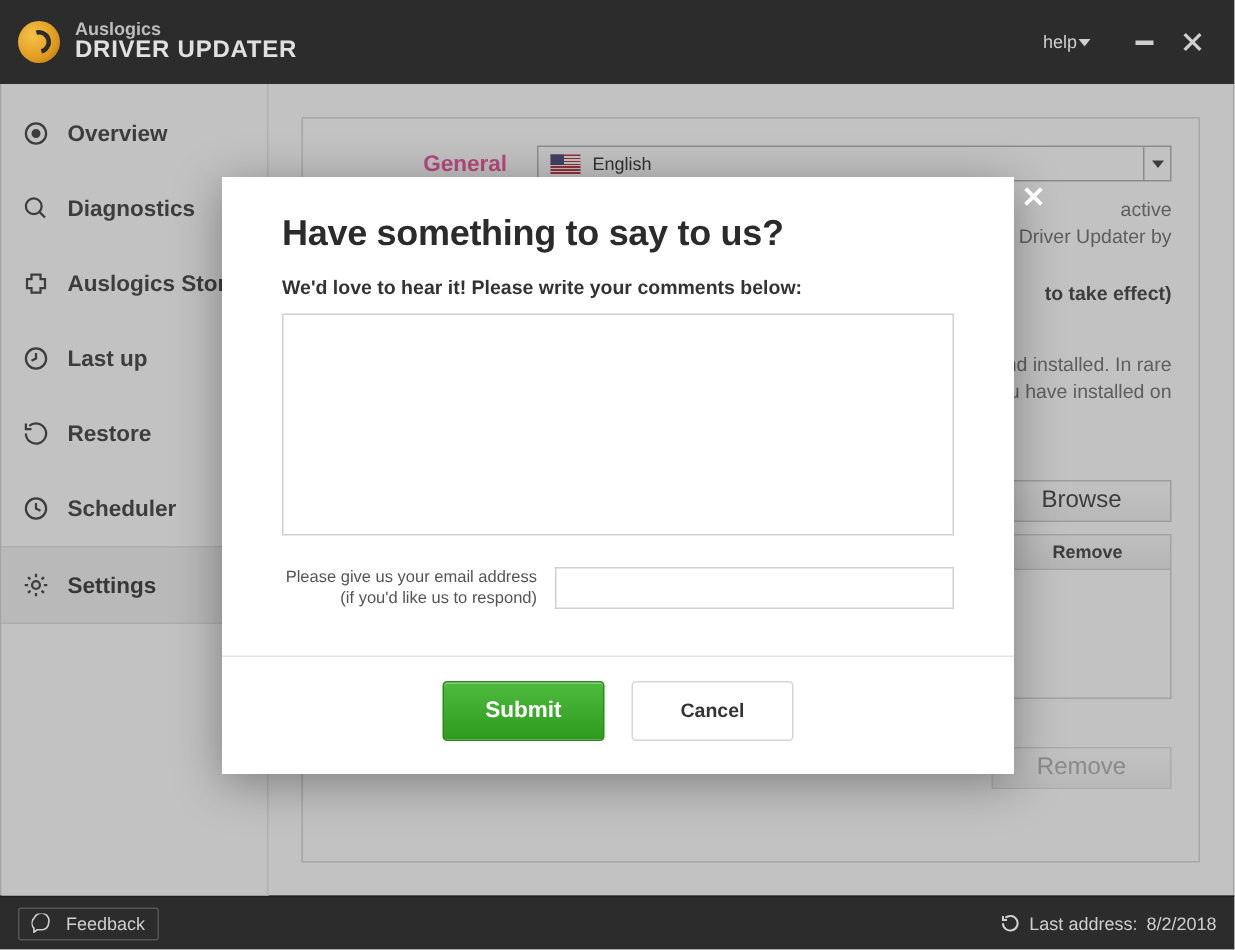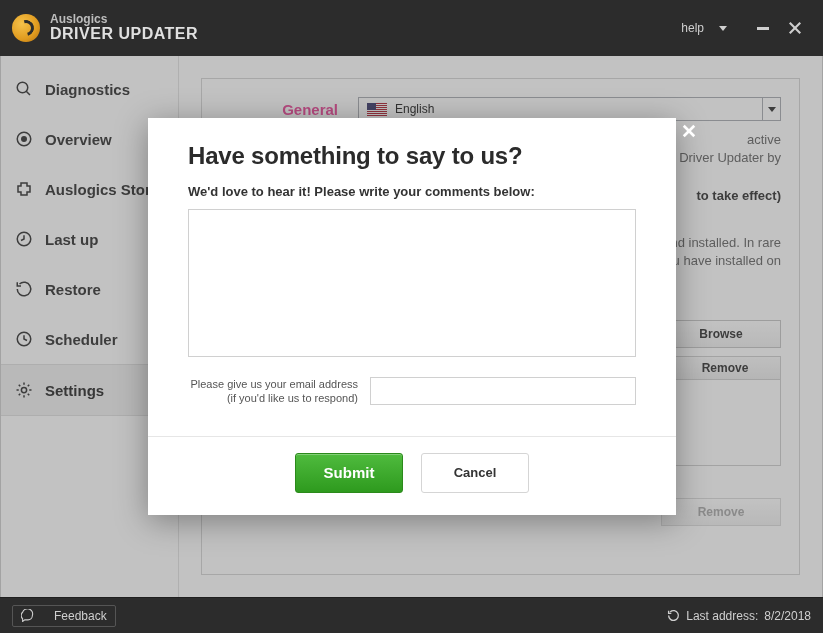--- a/index.html
+++ b/index.html
@@ -5,21 +5,21 @@
   * { box-sizing: border-box; margin: 0; padding: 0; }
   body { font-family: "Segoe UI", Arial, sans-serif; background: #e4e4e4; width: 823px; height: 633px; overflow: hidden; position: relative; }
   
   .titlebar { height: 56px; background: #2c2c2c; display: flex; align-items: center; padding: 0 12px; color: #ddd; }
   .titlebar .logo { width: 28px; height: 28px; border-radius: 50%; background: radial-gradient(circle at 35% 35%, #f6c24a 0%, #e09b1f 60%, #b06e10 100%); margin-right: 10px; position: relative; }
   .titlebar .logo::after { content: ""; position: absolute; inset: 6px; border: 3px solid transparent; border-top-color: #2c2c2c; border-right-color: #2c2c2c; border-radius: 50%; transform: rotate(30deg); }
   .titlebar .title { display: flex; flex-direction: column; line-height: 1.05; }
   .titlebar .title .line1 { font-size: 12px; color: #bdbdbd; font-weight: 600; }
   .titlebar .title .line2 { font-size: 16px; font-weight: 800; letter-spacing: .5px; color: #e0e0e0; }
   .titlebar .spacer { flex: 1; }
-  .titlebar .help { font-size: 12px; color: #cfcfcf; margin-right: 20px; display: flex; align-items: center; gap: 15px; cursor: pointer; }
+  .titlebar .help { font-size: 12px; color: #cfcfcf; margin-right: 20px; display: flex; align-items: center; gap: 1px; cursor: pointer; }
   .titlebar .help .caret { width: 0; height: 0; border-left: 4px solid transparent; border-right: 4px solid transparent; border-top: 5px solid #cfcfcf; }
   .titlebar .winbtn { width: 32px; height: 32px; display: flex; align-items: center; justify-content: center; color: #cfcfcf; cursor: pointer; font-size: 18px; }
   .titlebar .minimize-dash { width: 12px; height: 3px; background: #cfcfcf; }
   
   .body { display: flex; height: calc(100% - 56px - 36px); background: #fff; border-left: 1px solid #cfcfcf; border-right: 1px solid #cfcfcf; }
   .sidebar { width: 178px; background: #fff; border-right: 1px solid #e3e3e3; padding-top: 8px; }
   .sidebar .item { display: flex; align-items: center; gap: 12px; padding: 16px 14px; font-size: 15px; font-weight: 700; color: #333; cursor: pointer; }
   .sidebar .item svg { width: 18px; height: 18px; flex-shrink: 0; }
   .sidebar .item.active { background: #f1f1f1; border-top: 1px solid #e0e0e0; border-bottom: 1px solid #e0e0e0; color: #2a2a2a; }
   
@@ -30,30 +30,30 @@
   .langrow .field { flex: 1; }
   .combobox { height: 24px; border: 1px solid #aaadb2; display: flex; align-items: center; background: #fff; }
   .combobox .flag { width: 20px; height: 13px; margin: 0 8px; background: linear-gradient(#b22234 0 7.7%,#fff 0 15.4%,#b22234 0 23%,#fff 0 30.8%,#b22234 0 38.5%,#fff 0 46.2%,#b22234 0 53.8%,#fff 0 61.5%,#b22234 0 69.2%,#fff 0 76.9%,#b22234 0 84.6%,#fff 0 92.3%,#b22234 0 100%); position: relative; }
   .combobox .flag::before { content:""; position:absolute; left:0; top:0; width: 9px; height: 7px; background:#3c3b6e; }
   .combobox .val { font-size: 12px; color: #222; font-weight: 400; }
   .combobox .dropbtn { margin-left: auto; width: 18px; height: 100%; border-left: 1px solid #aaadb2; display: flex; align-items: center; justify-content: center; }
   .combobox .dropbtn .caret { width:0;height:0;border-left:4px solid transparent;border-right:4px solid transparent;border-top:5px solid #333; }
   .subtext { font-size: 13px; color: #666; line-height: 1.4; }
   .bold { font-weight: 700; color: #333; }
   .brow { display:flex; align-items:center; gap:10px; margin-top: 10px;}
-  .btn { height: 28px; min-width: 80px; padding: 3px 14px; background: linear-gradient(#fff,#f1f1f1); border:1px solid #c6c6c6; font-size: 12px; font-weight: 700; color: #333; display:inline-flex; align-items:center; justify-content:center; cursor:pointer; }
+  .btn { height: 28px; min-width: 80px; padding: 3px 14px; background: linear-gradient(#fff,#f1f1f1); border:1px solid #c6c6c6; font-size: 16px; font-weight: 400; color: #333; display:inline-flex; align-items:center; justify-content:center; cursor:pointer; }
   .tablehead { display:flex; border:1px solid #d0d0d0; height: 24px; font-size:12px; font-weight:700; color:#333; background: linear-gradient(#fafafa,#ececec); margin-top:8px;}
   .tablehead > div { display:flex; align-items:center; justify-content:center; border-right:1px solid #d0d0d0; }
   .tablehead > div:last-child { border-right:none; }
   .tablebody { border:1px solid #d0d0d0; border-top:none; height: 86px; }
   .linkbar { font-size:12px; color:#555; margin-top:8px; }
   .linkbar span { margin-right: 18px; cursor:pointer; }
 
   .footer { height: 36px; background: #2c2c2c; display:flex; align-items:center; padding: 0 12px; color:#cfcfcf; font-size:12px; border-top:1px solid #1f1f1f;}
-  .footer .feedback { display:flex; align-items:center; gap:20px; padding:3px 8px; border:1px solid #555; border-radius:2px; cursor:pointer; }
+  .footer .feedback { display:flex; align-items:center; gap:10px; padding:3px 8px; border:1px solid #555; border-radius:2px; cursor:pointer; }
   .footer .spacer { flex:1; }
   .footer .lastup { display:flex; align-items:center; gap:6px; }
 
   
   .scrim { position:absolute; inset:56px 0 36px 0; background: rgba(80,80,80,0.35); }
   .dialog { position:absolute; left: 148px; top: 118px; width: 528px; background:#fff; box-shadow: 0 6px 30px rgba(0,0,0,0.35); }
   .dialog .closebtn { position:absolute; right:-26px; top:0; width:26px; height:26px; color:#fff; font-size:22px; font-weight:700; display:flex; align-items:center; justify-content:center; cursor:pointer; }
   .dialog .dcontent { padding: 24px 40px 4px; }
   .dialog h2 { font-size: 24px; font-weight: 800; color:#2b2b2b; font-family: Liberation Sans, sans-serif; letter-spacing: -0.2px; }
   .dialog .subtitle { font-size: 13px; color:#333; font-weight:600; margin-top: 14px; margin-bottom: 10px; }
@@ -88,31 +88,31 @@
         <line x1="14" y1="2" x2="2" y2="14"></line>
       </svg>
   </div>
 </div>
 
 <div class="body">
 
   <div class="sidebar">
     <div class="item">
       <svg viewBox="0 0 24 24" fill="none" stroke="#333" stroke-width="2">
+          <circle cx="12" cy="12" r="9"></circle>
+          <circle cx="12" cy="12" r="3" fill="#333"></circle>
+        </svg>
+      <span>Overview</span>
+    </div>
+    <div class="item">
+      <svg viewBox="0 0 24 24" fill="none" stroke="#333" stroke-width="2">
           <circle cx="10" cy="10" r="7"></circle>
           <line x1="20" y1="20" x2="15" y2="15"></line>
         </svg>
       <span>Diagnostics</span>
-    </div>
-    <div class="item">
-      <svg viewBox="0 0 24 24" fill="none" stroke="#333" stroke-width="2">
-          <circle cx="12" cy="12" r="9"></circle>
-          <circle cx="12" cy="12" r="3" fill="#333"></circle>
-        </svg>
-      <span>Overview</span>
     </div>
     <div class="item">
       <svg viewBox="0 0 24 24" fill="none" stroke="#333" stroke-width="2">
           <path d="M4 8h4V4h8v4h4v8h-4v4H8v-4H4z"></path>
         </svg>
       <span>Auslogics Store</span>
     </div>
     <div class="item">
       <svg viewBox="0 0 24 24" fill="none" stroke="#333" stroke-width="2">
           <circle cx="12" cy="12" r="9"></circle>

